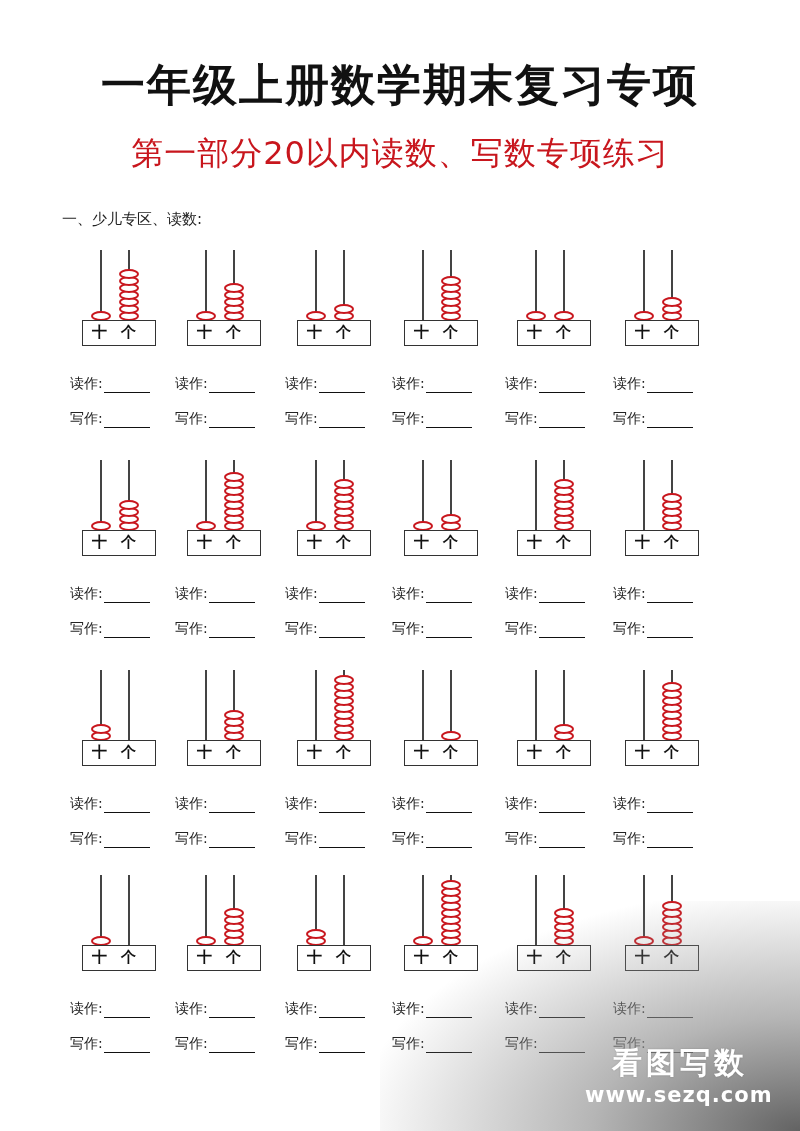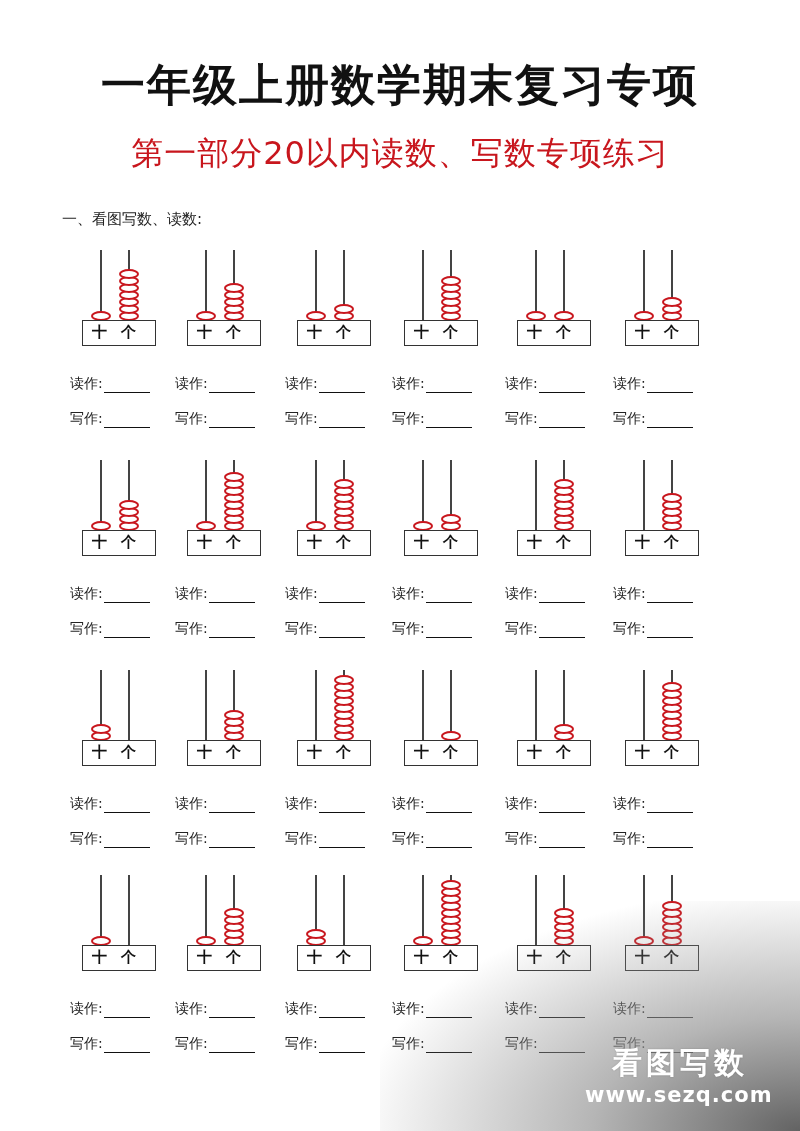--- a/index.html
+++ b/index.html
@@ -25,21 +25,21 @@
            background:radial-gradient(ellipse at 100% 100%, rgba(90,90,90,0.95) 0%, rgba(150,150,150,0.7) 35%, rgba(255,255,255,0) 75%); }
   .wm1 { position:absolute; left:612px; top:1043px; font-size:30px; font-weight:bold; color:#fff; letter-spacing:4px;
          text-shadow:0 0 2px rgba(0,0,0,0.2); }
   .wm2 { position:absolute; left:585px; top:1083px; font-size:21px; font-weight:bold; color:#fff; letter-spacing:1px; }
 </style>
 </head>
 <body>
 
 <div class="title">一年级上册数学期末复习专项</div>
 <div class="subtitle">第一部分20以内读数、写数专项练习</div>
-<div class="section">一、看图写数、读数:</div>
+<div class="section">一、少儿专区、读数:</div>
 
 <div class="grid" id="grid">
     <div class="row" style="top: 0px;">
       <div class="cell" style="left: 0px;">
         <div class="abacus">
           <div class="rod" style="left: 20px; top: 10px; height: 70px;"></div>
           <div class="bead" style="left: 11px; top: 71px; border-color: rgb(200, 22, 29);"></div>
           <div class="rod" style="left: 48px; top: 10px; height: 70px;"></div>
           <div class="bead" style="left: 39px; top: 71px; border-color: rgb(200, 22, 29);"></div>
           <div class="bead" style="left: 39px; top: 64px; border-color: rgb(200, 22, 29);"></div>

